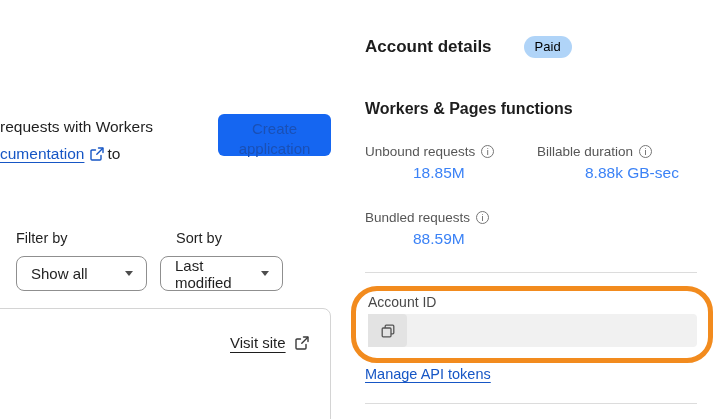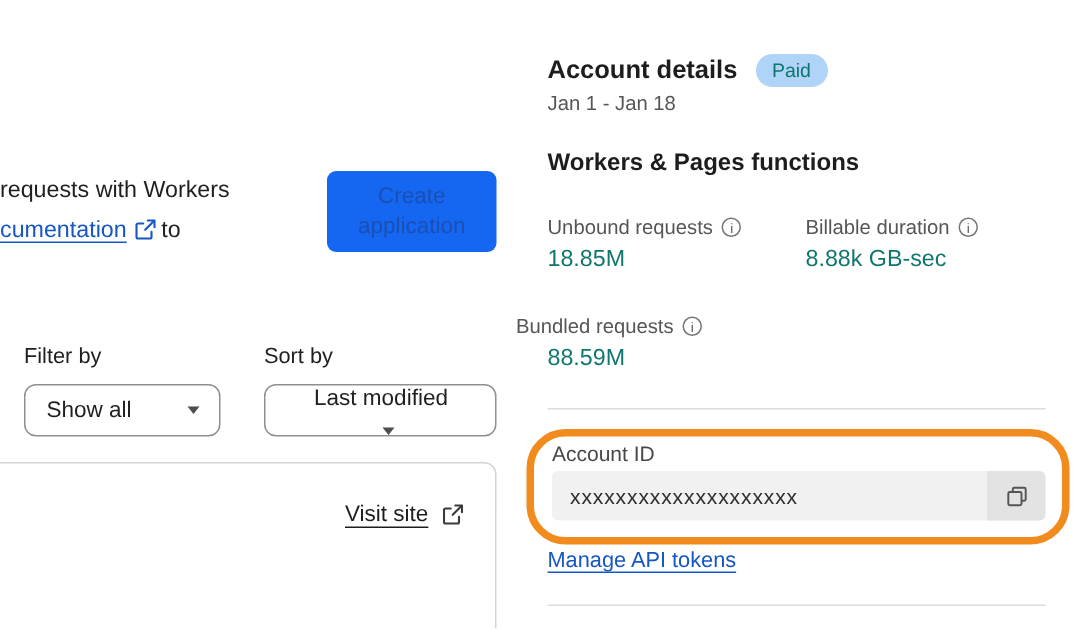--- a/index.html
+++ b/index.html
@@ -26,21 +26,21 @@
   .intro a.doc-link {
     color: #1656c5;
     text-decoration: underline;
     text-underline-offset: 3px;
     cursor: pointer;
   }
   .ext-icon { display: inline-block; vertical-align: -2px; margin: 0 3px 0 6px; }
 
   .create-btn {
     left: 218px; top: 114px;
-    width: 113px; height: 54px;
+    width: 113px; height: 42px;
     background: #1566f1;
     border: none;
     border-radius: 6px;
     color: #1a50b5;
     font-family: "Liberation Sans", sans-serif;
     font-size: 15px;
     line-height: 20px;
     text-align: center;
     cursor: pointer;
     padding: 5px 8px;
@@ -91,30 +91,31 @@
     text-decoration: underline;
     text-underline-offset: 4px;
   }
   .visit-site svg { margin-left: 9px; }
 
   
   .rcol-title-row {
     left: 365px; top: 36px;
     display: flex;
     align-items: center;
+    gap: 20px;
   }
   .rcol-title {
     font-size: 17px;
     font-weight: bold;
     color: #1d1d1d;
   }
   .plan-badge {
     margin-left: 12px;
     background: #b0d4f8;
-    color: #0f766e;
+    color: #000000;
     font-size: 13px;
     padding: 3px 11px 4px 11px;
     border-radius: 12px;
   }
   .date-range {
     left: 365px; top: 61px;
     font-size: 13.5px;
     color: #565656;
   }
   .section-title {
@@ -125,21 +126,22 @@
     text-align: center;
   }
   .stat-label {
     font-size: 13.5px;
     color: #565656;
     display: flex;
     align-items: center;
   }
   .stat-value {
     font-size: 15.5px;
-    color: #0f766e;
+    color: #3b82f6;
+    margin-left: 48px;
   }
   .info-icon {
     display: inline-flex;
     align-items: center;
     justify-content: center;
     width: 13px; height: 13px;
     border: 1px solid #767676;
     border-radius: 50%;
     font-size: 9px;
     color: #565656;
@@ -220,65 +222,63 @@
 
   <button class="abs create-btn">Create application</button>
 
   <div class="abs field-label" style="left:16px; top:230px;">Filter by</div>
   <div class="abs dropdown" style="left:16px; width:131px;">
     <span>Show all</span>
     <span class="chevron"></span>
   </div>
 
   <div class="abs field-label" style="left:176px; top:230px;">Sort by</div>
-  <div class="abs dropdown" style="left:176px; width:155px;flex-direction:column;">
+  <div class="abs dropdown" style="left:160px; width:123px;">
     <span>Last modified</span>
     <span class="chevron"></span>
   </div>
 
   <div class="abs project-card"></div>
   <div class="abs visit-site">
     <span class="vs-label">Visit site</span>
     <svg width="14" height="14" viewBox="0 0 14 14" fill="none" stroke="#3a3a3a" stroke-width="1.4" stroke-linecap="round" stroke-linejoin="round">
         <path d="M11 8.5V12a1 1 0 0 1-1 1H2a1 1 0 0 1-1-1V4a1 1 0 0 1 1-1h3.5"></path>
         <path d="M8.5 1H13v4.5"></path>
         <path d="M12.6 1.4 6.8 7.2"></path>
       </svg>
   </div>
 
   <div class="abs rcol-title-row">
     <span class="rcol-title">Account details</span>
     <span class="plan-badge">Paid</span>
   </div>
-  <div class="abs date-range">Jan 1 - Jan 18</div>
   <div class="abs section-title">Workers &amp; Pages functions</div>
 
   <div class="abs stat-label" style="left:365px; top:144px;">
     <span>Unbound requests</span>
     <span class="info-icon">i</span>
   </div>
   <div class="abs stat-value" style="left:365px; top:164px;">18.85M</div>
 
   <div class="abs stat-label" style="left:537px; top:144px;">
     <span>Billable duration</span>
     <span class="info-icon">i</span>
   </div>
   <div class="abs stat-value" style="left:537px; top:164px;">8.88k GB-sec</div>
 
-  <div class="abs stat-label" style="left:344px; top:210px;">
+  <div class="abs stat-label" style="left:365px; top:210px;">
     <span>Bundled requests</span>
     <span class="info-icon">i</span>
   </div>
   <div class="abs stat-value" style="left:365px; top:230px;">88.59M</div>
 
   <div class="abs divider" style="top:272px;"></div>
 
   <div class="abs account-id-label">Account ID</div>
   <div class="abs account-id-wrap">
-    <input class="account-id-input" type="text" readonly="" value="xxxxxxxxxxxxxxxxxxxx" style="">
     <button class="copy-btn">
       <svg width="16" height="16" viewBox="0 0 16 16" fill="none" stroke="#555555" stroke-width="1.3" stroke-linejoin="round">
           <rect x="2.2" y="5" width="8.8" height="8.8" rx="1"></rect>
           <path d="M5.2 5V3.2a1 1 0 0 1 1-1h6.6a1 1 0 0 1 1 1v6.6a1 1 0 0 1-1 1H11"></path>
         </svg>
     </button>
   </div>
 
   <div class="abs annotation-ring"></div>
 

